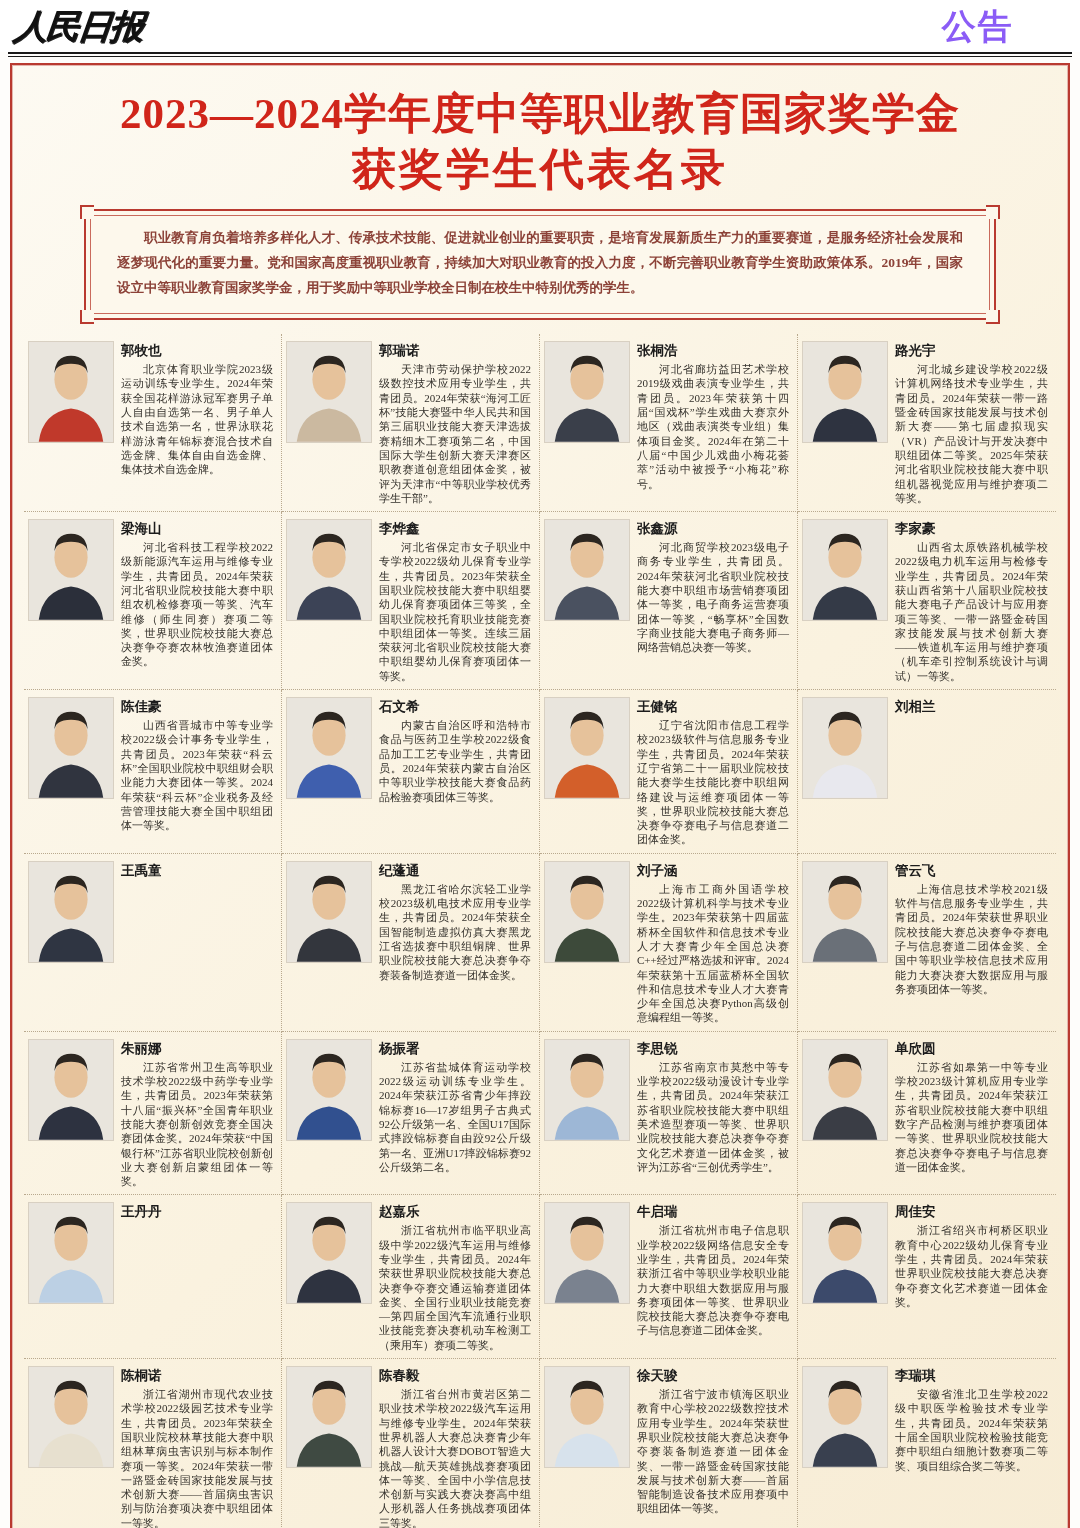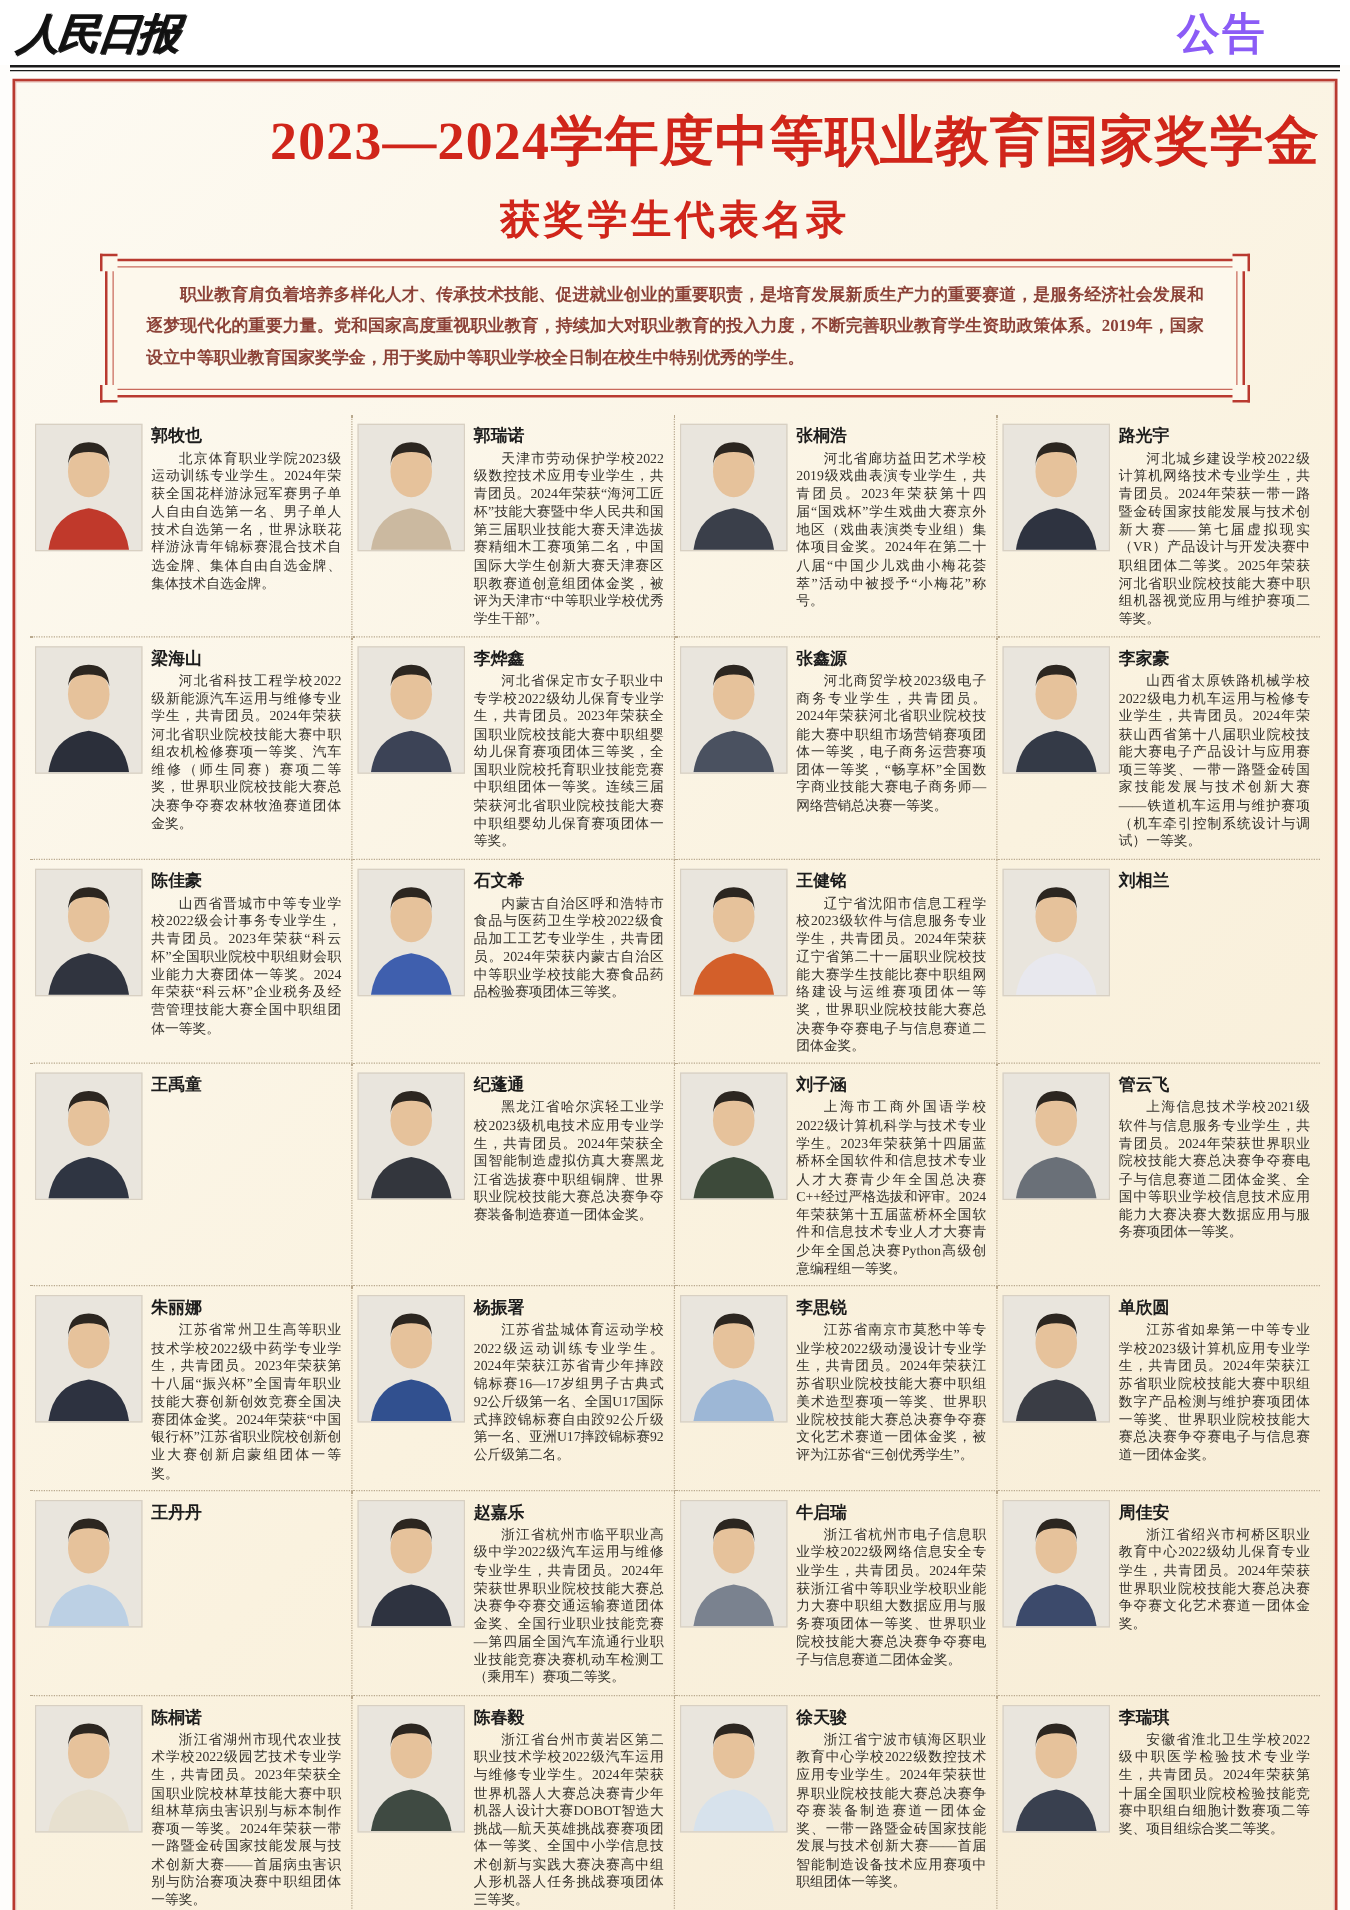--- a/index.html
+++ b/index.html
@@ -32,22 +32,22 @@
   .frame {
     margin:6px 10px 0 10px;
     border:2px solid #b93a30;
     box-shadow:0 0 0 1px #e4b6ae inset;
     background:linear-gradient(135deg,#fdfaf2 0%, #faf2df 55%, #f7ecd5 100%);
     padding:10px 12px 8px 12px;
   }
 
   
   .title-block { text-align:center; margin:14px 0 10px 0; }
-  .title-l1 { font-size:43px; font-weight:bold; color:#d0251a; letter-spacing:1px; line-height:1.15;text-align:right; }
-  .title-l2 { font-size:32px; font-weight:bold; color:#d0251a; letter-spacing:3px; line-height:1.2; margin-top:18px; }
+  .title-l1 { font-size:43px; font-weight:bold; color:#d0251a; letter-spacing:1px; line-height:1.15; }
+  .title-l2 { font-size:44px; font-weight:bold; color:#d0251a; letter-spacing:3px; line-height:1.2; margin-top:6px; }
 
   
   .intro-box {
     margin:12px 60px 14px 60px;
     border:2px solid #b93a30;
     position:relative; background:#fdf8ec;
     padding:4px;
   }
   .intro-inner { border:1px solid #c96a5c; padding:10px 26px 12px 26px; }
   .corner { position:absolute; width:14px; height:14px; border:2px solid #b93a30; background:#fdf8ec; }

